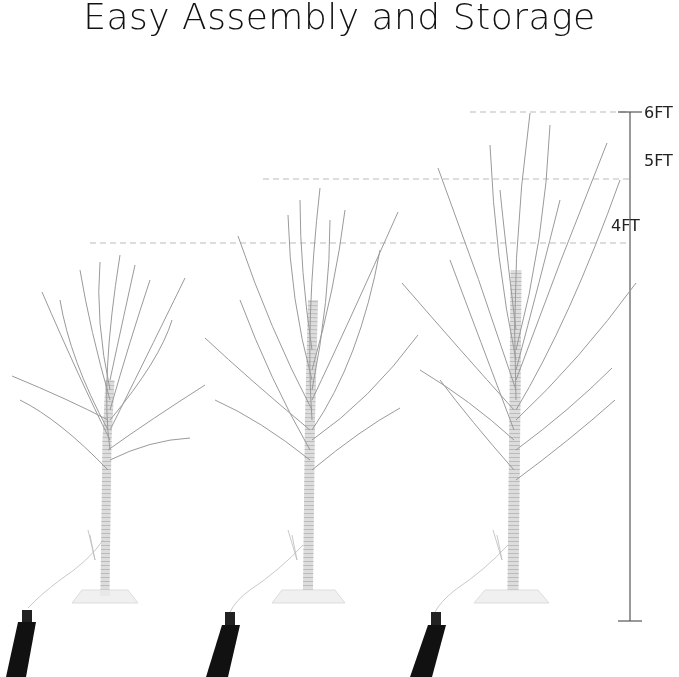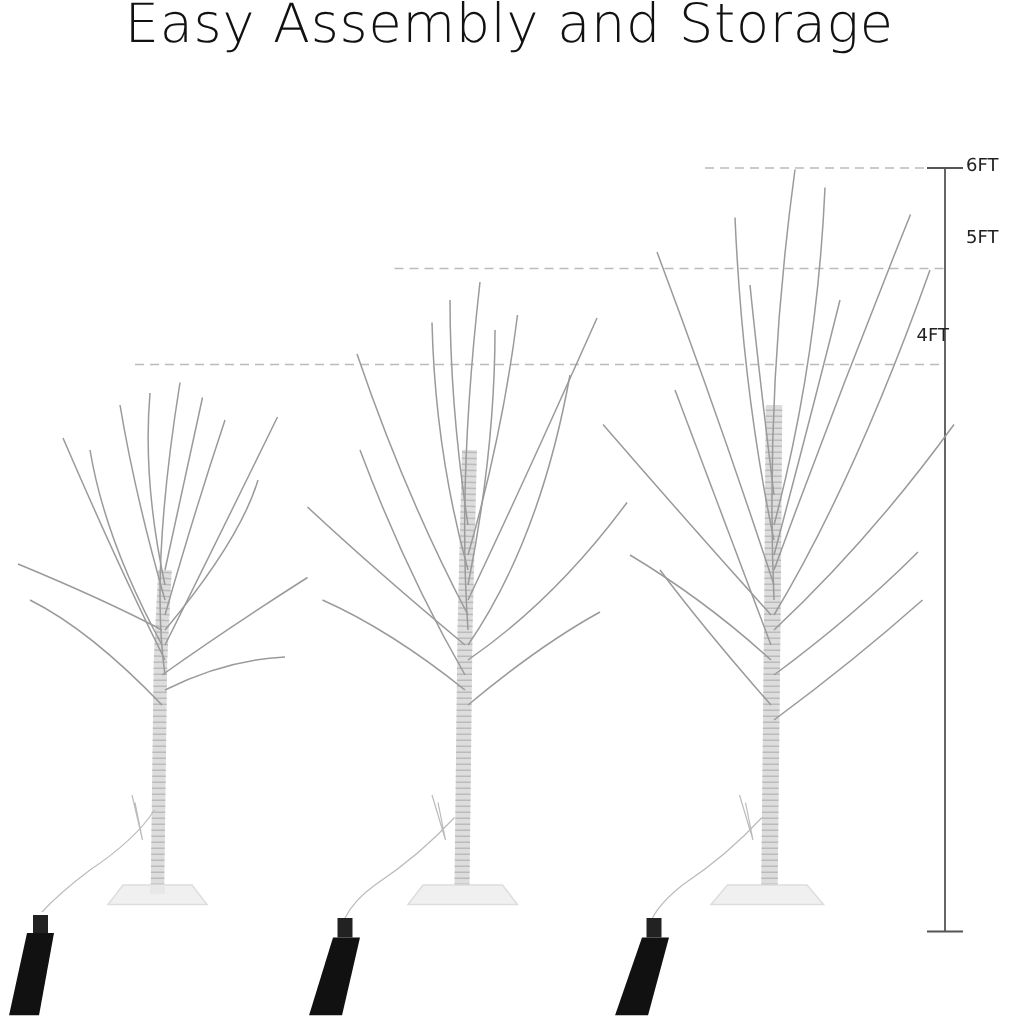--- a/index.html
+++ b/index.html
@@ -1,19 +1,19 @@
 <!DOCTYPE html>
 <html><head>
 <meta charset="utf-8">
 <style>
   html,body{margin:0;padding:0;background:#fff;}
   body{width:679px;height:677px;position:relative;overflow:hidden;font-family:"DejaVu Sans","Liberation Sans",sans-serif;}
   .title{position:absolute;left:0;top:-4px;width:679px;text-align:center;font-size:36px;font-weight:300;color:#111;letter-spacing:0.5px;font-family:"DejaVu Sans",sans-serif;}
   .scene{position:absolute;left:0;top:0;width:679px;height:677px;}
-  .label{position:absolute;font-size:12px;color:#222;font-family:"DejaVu Sans",sans-serif;}
+  .label{position:absolute;font-size:16px;color:#222;font-family:"DejaVu Sans",sans-serif;}
 </style>
 </head>
 <body>
 
 <div class="title">Easy Assembly and Storage</div>
 
 <svg class="scene" width="679" height="677" viewBox="0 0 679 677" xmlns="http://www.w3.org/2000/svg">
 
   <g stroke="#bbb" stroke-width="1" stroke-dasharray="6,4" fill="none">
     <line x1="470" y1="112" x2="630" y2="112"></line>

